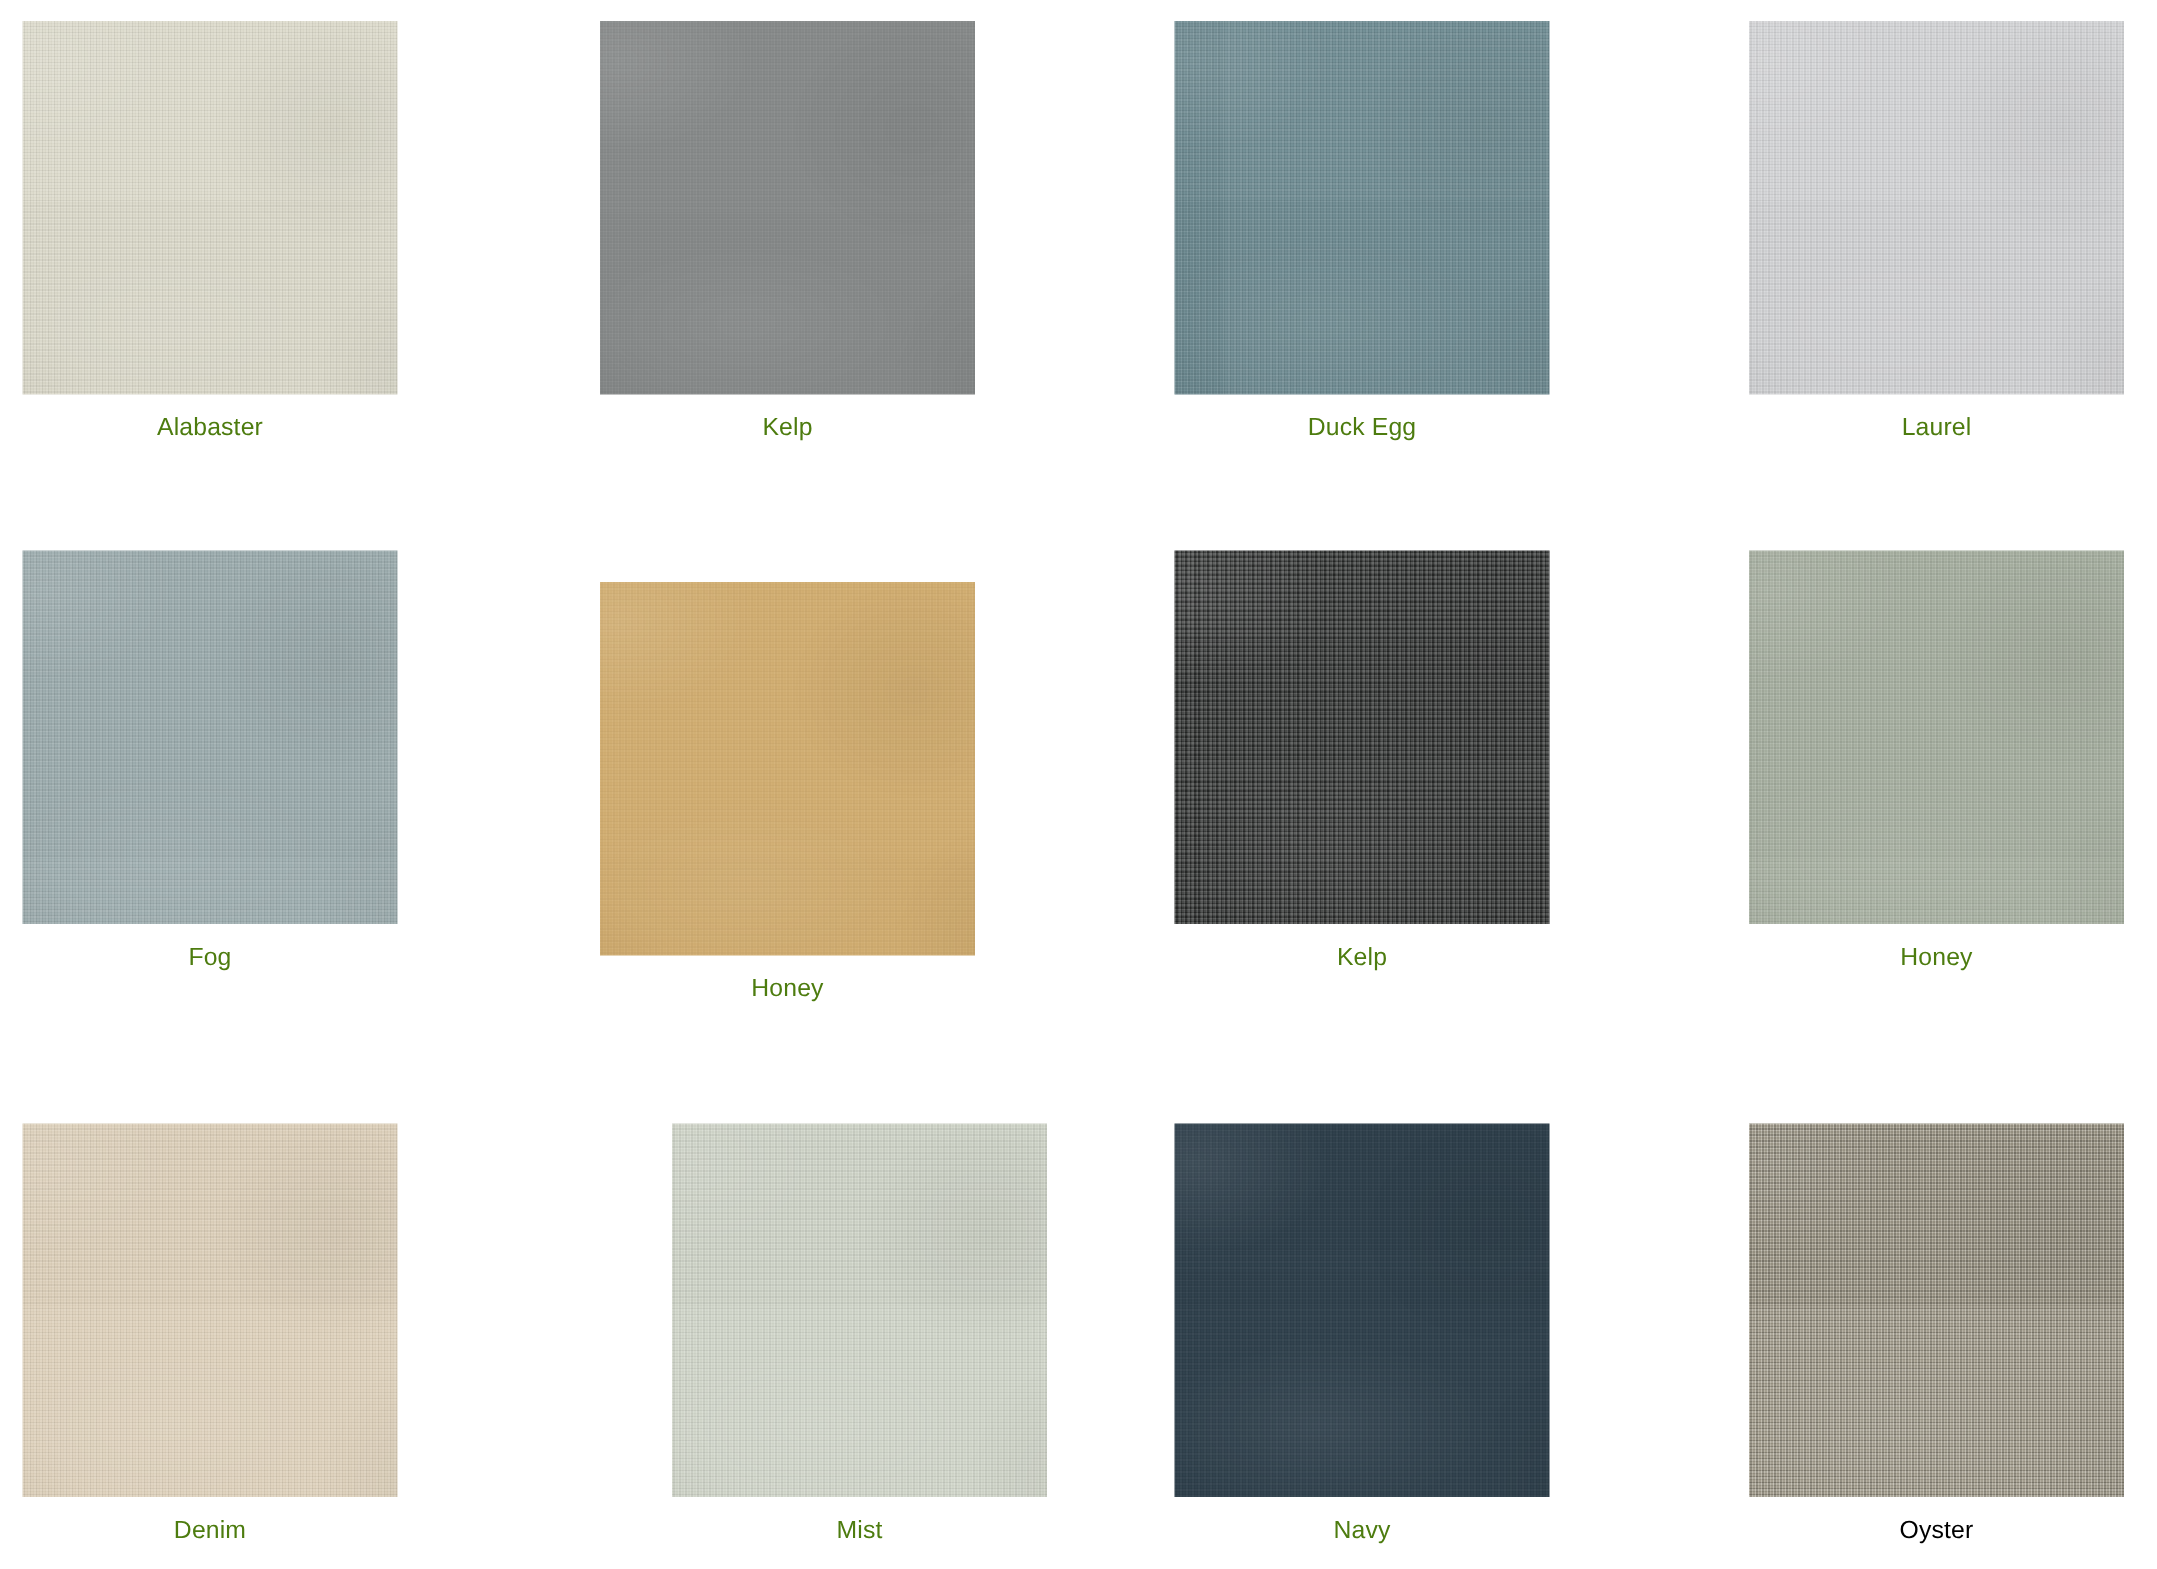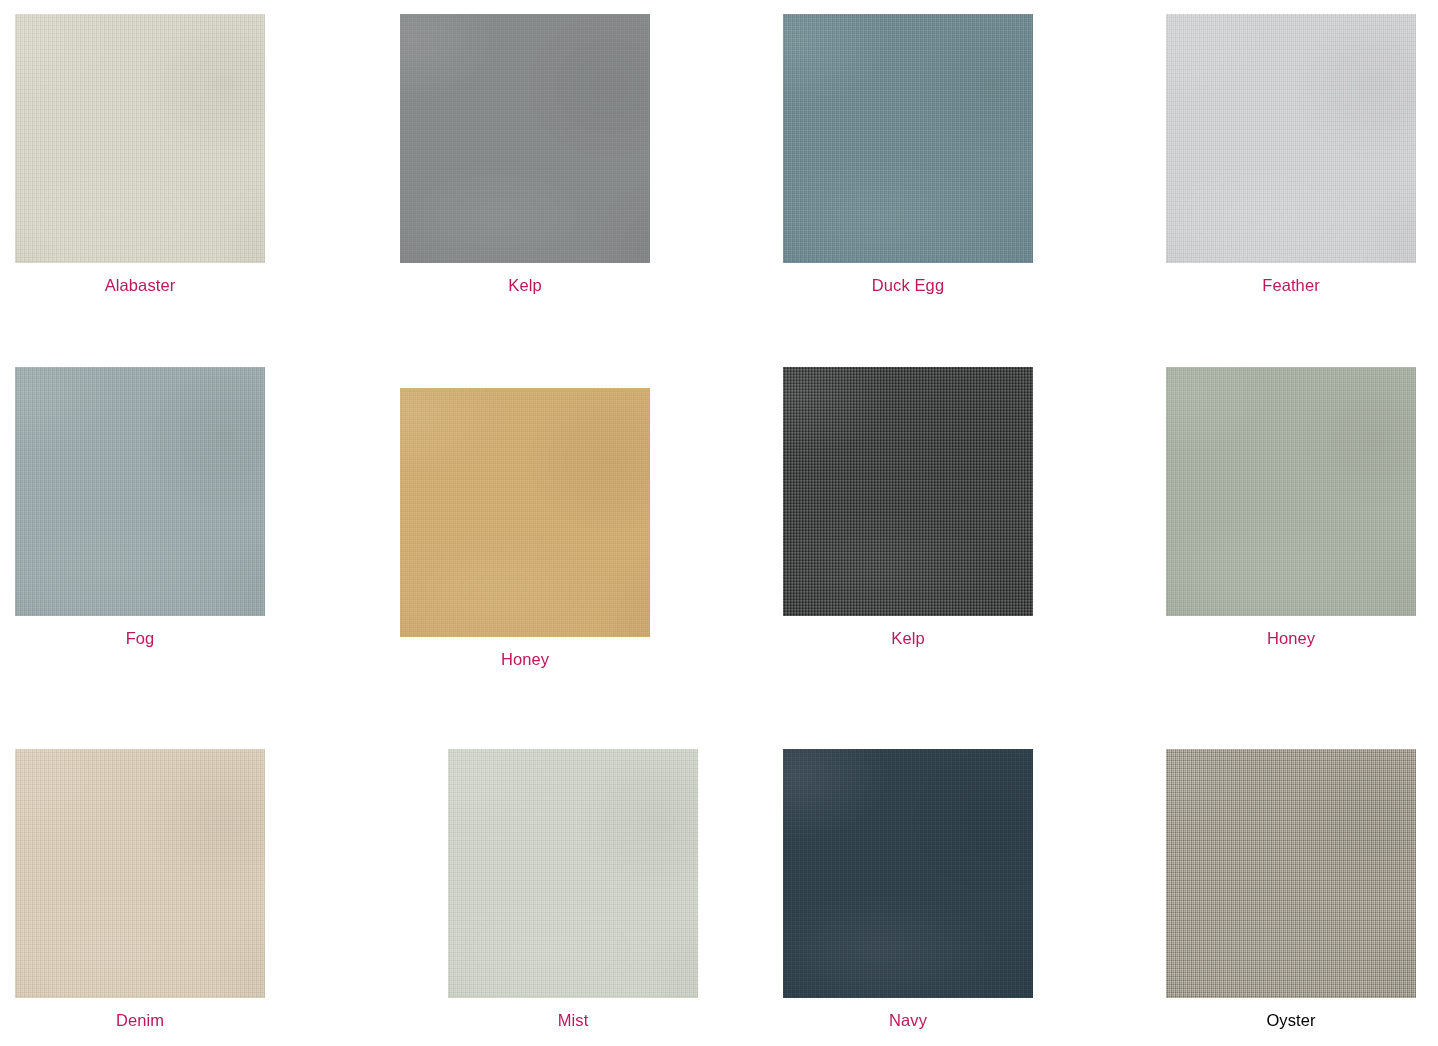--- a/index.html
+++ b/index.html
@@ -122,21 +122,21 @@
     opacity: 0.45;
   }
 
   .swatch-label {
     display: block;
     width: 250px;
     margin-top: 11px;
     text-align: center;
     font-size: 16.5px;
     line-height: 22px;
-    color: #be185d;
+    color: #4d7c0f;
     letter-spacing: 0.1px;
     cursor: pointer;
     user-select: none;
   }
 
   .swatch-label.selected {
     color: #4FB3E8;
   }
 </style>
 </head>
@@ -162,21 +162,21 @@
         <div class="cloud"></div>
         <div class="weave"></div>
       </div>
       <span class="swatch-label">Duck Egg</span>
     </div>
     <div class="swatch-cell" style="left: 1166px; top: 14px;">
       <div class="swatch-tile" title="Feather" style="width: 250px; height: 249px; background-color: rgb(213, 214, 216);">
         <div class="cloud"></div>
         <div class="weave"></div>
       </div>
-      <span class="swatch-label">Feather</span>
+      <span class="swatch-label">Laurel</span>
     </div>
     <div class="swatch-cell" style="left: 15px; top: 367px;">
       <div class="swatch-tile" title="Fog" style="width: 250px; height: 249px; background-color: rgb(156, 172, 174);">
         <div class="cloud"></div>
         <div class="weave"></div>
       </div>
       <span class="swatch-label">Fog</span>
     </div>
     <div class="swatch-cell" style="left: 400px; top: 388px;">
       <div class="swatch-tile smooth" title="Honey" style="width: 250px; height: 249px; background-color: rgb(210, 174, 113);">

